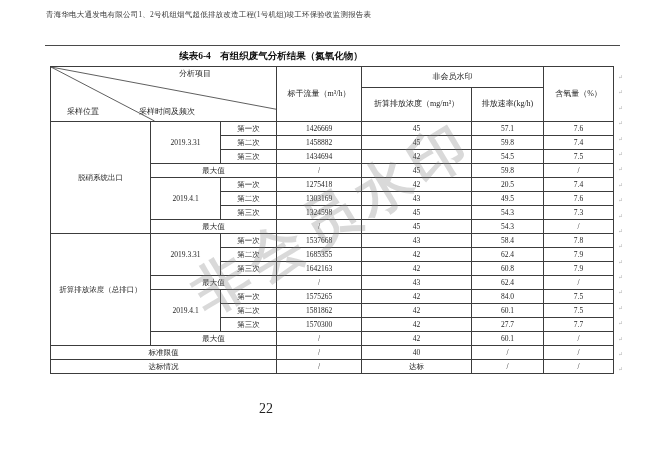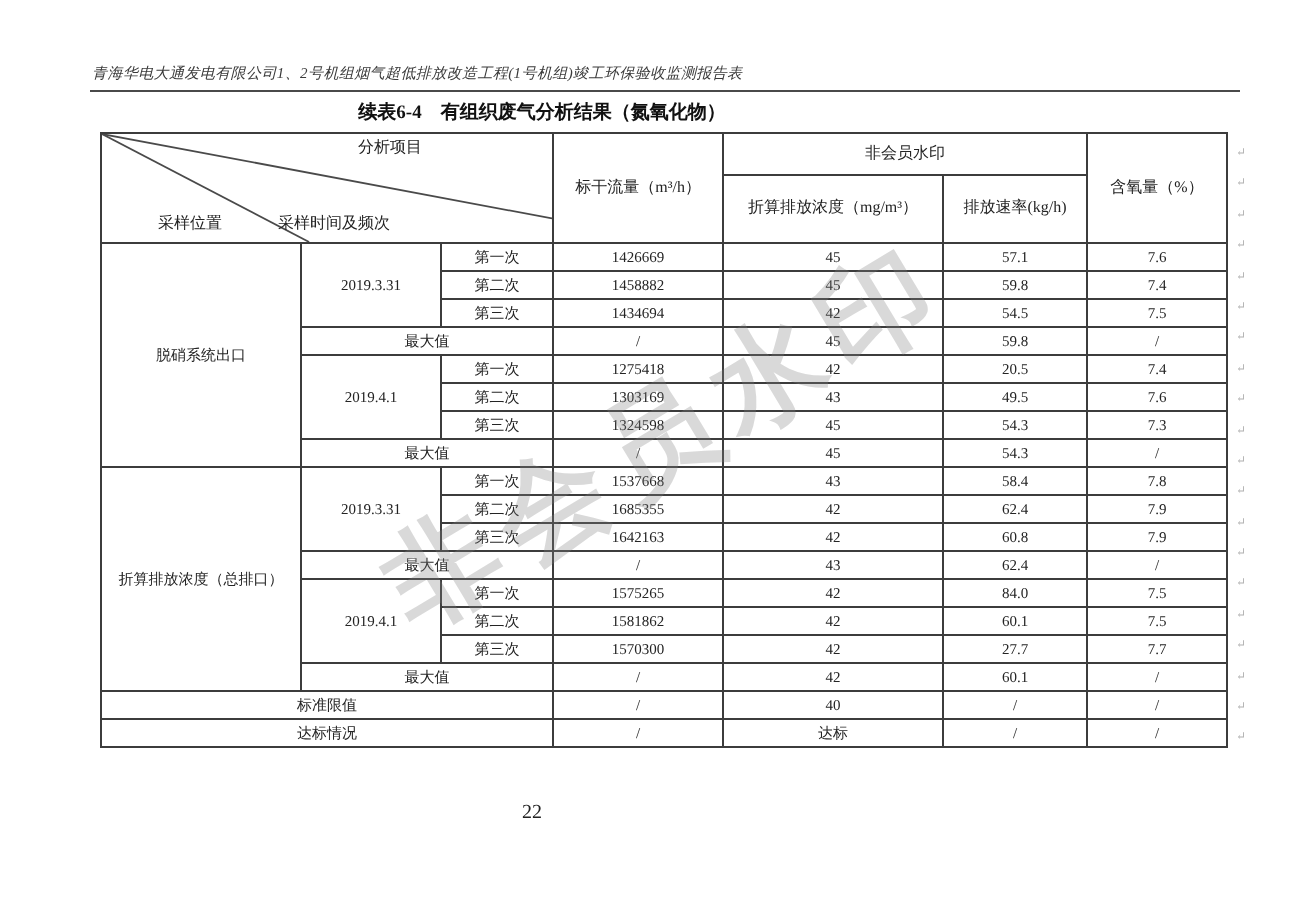--- a/index.html
+++ b/index.html
@@ -2,22 +2,22 @@
 <html><head>
 <meta charset="utf-8">
 <style>
   html,body{margin:0;padding:0;}
   body{
     width:650px;height:459px;position:relative;overflow:hidden;
     background:#ffffff;color:#1f1f1f;
     font-family:"Liberation Serif","DejaVu Serif",serif;
   }
   .doc-header{
-    position:absolute;left:46px;top:32px;width:560px;
-    font-size:7.5px;color:#3a3a3a;letter-spacing:0.2px;white-space:nowrap;font-style:italic;
+    position:absolute;left:46px;top:10px;width:560px;
+    font-size:7.5px;color:#3a3a3a;letter-spacing:0.2px;white-space:nowrap;
   }
   .header-rule{
     position:absolute;left:45px;top:45px;width:575px;height:0;
     border-top:1.6px solid #4a4a4a;
   }
   .table-title{
     position:absolute;left:0;top:50px;width:542px;text-align:center;
     font-size:9.5px;font-weight:bold;color:#111;
   }
   table.results{
@@ -27,32 +27,32 @@
   table.results td{
     border:1px solid #3c3c3c;text-align:center;vertical-align:middle;
     font-size:7.5px;line-height:1.05;padding:0;height:13px;
     color:#242424;overflow:hidden;
   }
   tr.hrow1 td{height:20px;font-size:8px;}
   tr.hrow2 td{height:33px;font-size:8px;}
   td.corner{position:relative;padding:0;}
   td.corner svg{position:absolute;left:0;top:0;width:100%;height:100%;}
   .corner-top{position:absolute;top:3px;left:128px;font-size:8px;}
-  .corner-bl{position:absolute;bottom:5px;left:28px;font-size:8px;}
+  .corner-bl{position:absolute;bottom:5px;left:16px;font-size:8px;}
   .corner-br{position:absolute;bottom:5px;left:88px;font-size:8px;}
   .watermark{
     position:absolute;left:198px;top:262px;
     transform:rotate(-31deg);transform-origin:0 50%;
     font-size:56px;letter-spacing:7px;white-space:nowrap;
     color:rgba(130,130,130,0.30);pointer-events:none;z-index:5;
     font-weight:bold;
   }
   .page-number{
     position:absolute;left:0;top:401px;width:532px;text-align:center;
-    font-size:10px;color:#222;
+    font-size:14px;color:#222;
   }
   .row-end-marks{
     position:absolute;left:618px;top:70px;display:flex;flex-direction:column;
     pointer-events:none;
   }
   .row-end-marks i{
     font-style:normal;font-size:6px;color:#b3b3b3;height:15.4px;line-height:15.4px;
   }
 </style>
 </head>

